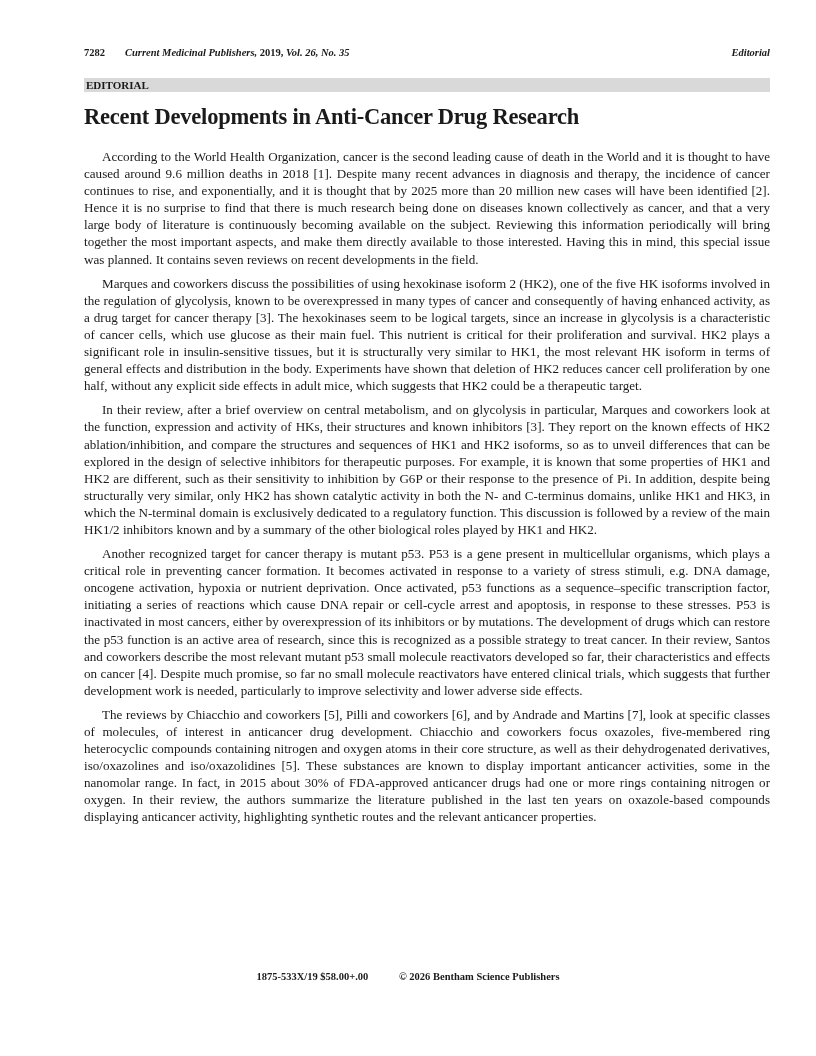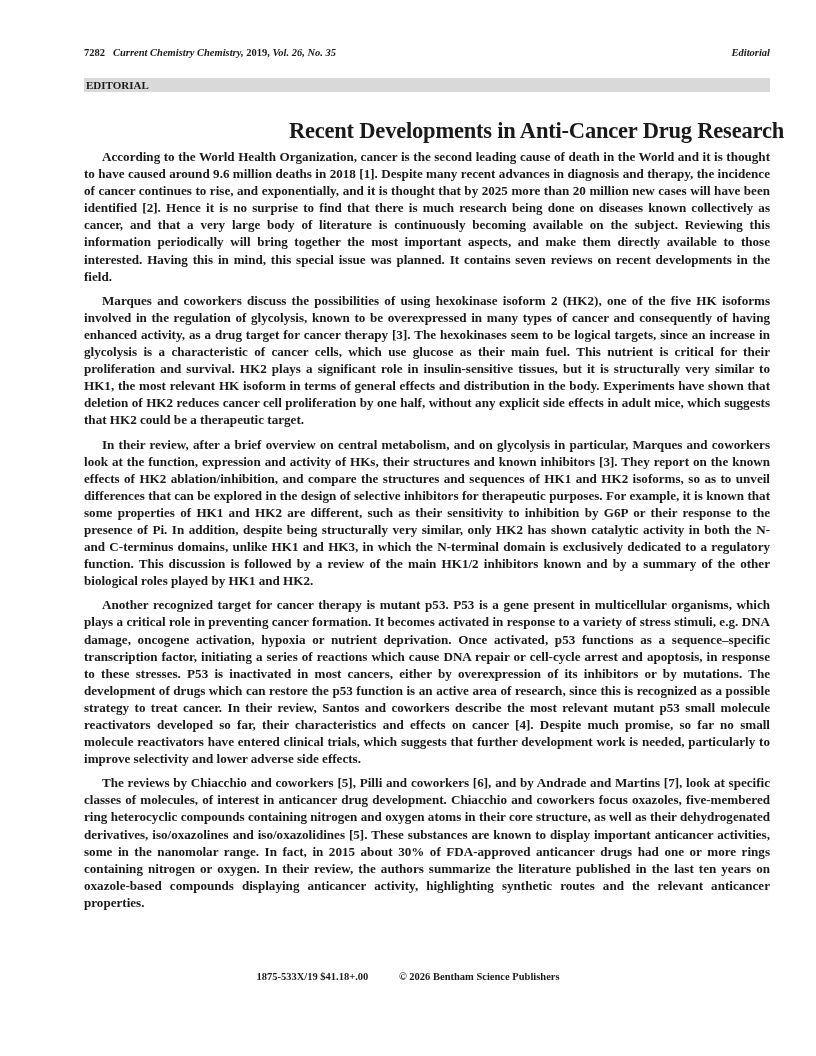--- a/index.html
+++ b/index.html
@@ -1,45 +1,45 @@
 <!DOCTYPE html>
 <html><head>
 <meta charset="utf-8">
 <style>
   html, body { margin: 0; padding: 0; background: #ffffff; }
   body { width: 816px; height: 1056px; position: relative; overflow: hidden; color: #1a1a1a; font-family: "Liberation Serif", serif; }
   .running-head { position: absolute; left: 84px; top: 47px; width: 686px; font-size: 10.5px; font-weight: bold; display: flex; justify-content: space-between; }
   .running-head .left span.journal { font-style: italic; }
-  .running-head .left span.pg { margin-right: 8px; }
+  .running-head .left span.pg { margin-right: 20px; }
   .running-head .right { font-style: italic; }
   .section-bar { position: absolute; left: 84px; top: 78px; width: 686px; height: 14px; background: #d9d9d9; font-size: 11px; font-weight: bold; line-height: 14px; padding-left: 2px; box-sizing: border-box; }
-  .title { position: absolute; left: 84px; top: 104px; width: 686px; text-align: right; font-size: 22.5px; font-weight: bold; letter-spacing: -0.2px; margin: 14px; }
+  .title { position: absolute; left: 84px; top: 104px; width: 686px; text-align: left; font-size: 22.5px; font-weight: bold; letter-spacing: -0.2px; margin: 0; }
   .body { position: absolute; left: 84px; top: 148px; width: 686px; font-size: 13.1px; line-height: 17.1px; text-align: justify; hyphens: manual; }
-  .body p { margin: 0 0 7px 0; text-indent: 18px; font-weight: bold; }
+  .body p { margin: 0 0 7px 0; text-indent: 18px; }
   .footer { position: absolute; left: 0; top: 971px; width: 816px; text-align: center; font-size: 10.5px; font-weight: bold; }
   .footer span { margin: 0 14px; }
 </style>
 </head>
 <body>
 
 <div class="running-head">
   <div class="left">
-    <span class="pg">7282</span><span class="journal">Current Chemistry Chemistry,</span><span> 2019, </span><span class="journal">Vol. 26, No. 35</span>
+    <span class="pg">7282</span><span class="journal">Current Medicinal Publishers,</span><span> 2019, </span><span class="journal">Vol. 26, No. 35</span>
   </div>
   <div class="right">Editorial</div>
 </div>
 
 <div class="section-bar">EDITORIAL</div>
 
 <h1 class="title">Recent Developments in Anti-Cancer Drug Research</h1>
 
 <div class="body">
   <p>According to the World Health Organization, cancer is the second leading cause of death in the World and it is thought to have caused around 9.6 million deaths in 2018 [1]. Despite many recent advances in diagnosis and ther­apy, the incidence of cancer continues to rise, and exponentially, and it is thought that by 2025 more than 20 million new cases will have been identified [2]. Hence it is no surprise to find that there is much research being done on diseases known collectively as cancer, and that a very large body of literature is continuously becoming available on the subject. Reviewing this information periodically will bring together the most important aspects, and make them directly available to those interested. Having this in mind, this special issue was planned. It contains seven reviews on recent developments in the field.</p>
   <p>Marques and coworkers discuss the possibilities of using hexokinase isoform 2 (HK2), one of the five HK iso­forms involved in the regulation of glycolysis, known to be overexpressed in many types of cancer and conse­quently of having enhanced activity, as a drug target for cancer therapy [3]. The hexokinases seem to be logical tar­gets, since an increase in glycolysis is a characteristic of cancer cells, which use glucose as their main fuel. This nutrient is critical for their proliferation and survival. HK2 plays a significant role in insulin-sensitive tissues, but it is structurally very similar to HK1, the most relevant HK isoform in terms of general effects and distribution in the body. Experiments have shown that deletion of HK2 reduces cancer cell proliferation by one half, without any ex­plicit side effects in adult mice, which suggests that HK2 could be a therapeutic target.</p>
   <p>In their review, after a brief overview on central metabolism, and on glycolysis in particular, Marques and co­workers look at the function, expression and activity of HKs, their structures and known inhibitors [3]. They report on the known effects of HK2 ablation/inhibition, and compare the structures and sequences of HK1 and HK2 iso­forms, so as to unveil differences that can be explored in the design of selective inhibitors for therapeutic purposes. For example, it is known that some properties of HK1 and HK2 are different, such as their sensitivity to inhibition by G6P or their response to the presence of Pi. In addition, despite being structurally very similar, only HK2 has shown catalytic activity in both the N- and C-terminus domains, unlike HK1 and HK3, in which the N-terminal do­main is exclusively dedicated to a regulatory function. This discussion is followed by a review of the main HK1/2 inhibitors known and by a summary of the other biological roles played by HK1 and HK2.</p>
   <p>Another recognized target for cancer therapy is mutant p53. P53 is a gene present in multicellular organisms, which plays a critical role in preventing cancer formation. It becomes activated in response to a variety of stress stimuli, e.g. DNA damage, oncogene activation, hypoxia or nutrient deprivation. Once activated, p53 functions as a sequence–specific transcription factor, initiating a series of reactions which cause DNA repair or cell-cycle arrest and apoptosis, in response to these stresses. P53 is inactivated in most cancers, either by overexpression of its in­hibitors or by mutations. The development of drugs which can restore the p53 function is an active area of research, since this is recognized as a possible strategy to treat cancer. In their review, Santos and coworkers describe the most relevant mutant p53 small molecule reactivators developed so far, their characteristics and effects on cancer [4]. Despite much promise, so far no small molecule reactivators have entered clinical trials, which suggests that further development work is needed, particularly to improve selectivity and lower adverse side effects.</p>
   <p>The reviews by Chiacchio and coworkers [5], Pilli and coworkers [6], and by Andrade and Martins [7], look at specific classes of molecules, of interest in anticancer drug development. Chiacchio and coworkers focus oxazoles, five-membered ring heterocyclic compounds containing nitrogen and oxygen atoms in their core structure, as well as their dehydrogenated derivatives, iso/oxazolines and iso/oxazolidines [5]. These substances are known to display important anticancer activities, some in the nanomolar range. In fact, in 2015 about 30% of FDA-approved antican­cer drugs had one or more rings containing nitrogen or oxygen. In their review, the authors summarize the literature published in the last ten years on oxazole-based compounds displaying anticancer activity, highlighting synthetic routes and the relevant anticancer properties.</p>
 </div>
 
 <div class="footer">
-  <span>1875-533X/19 $41.18+.00</span>
+  <span>1875-533X/19 $58.00+.00</span>
   <span>© 2026 Bentham Science Publishers</span>
 </div>
 
 </body></html>

